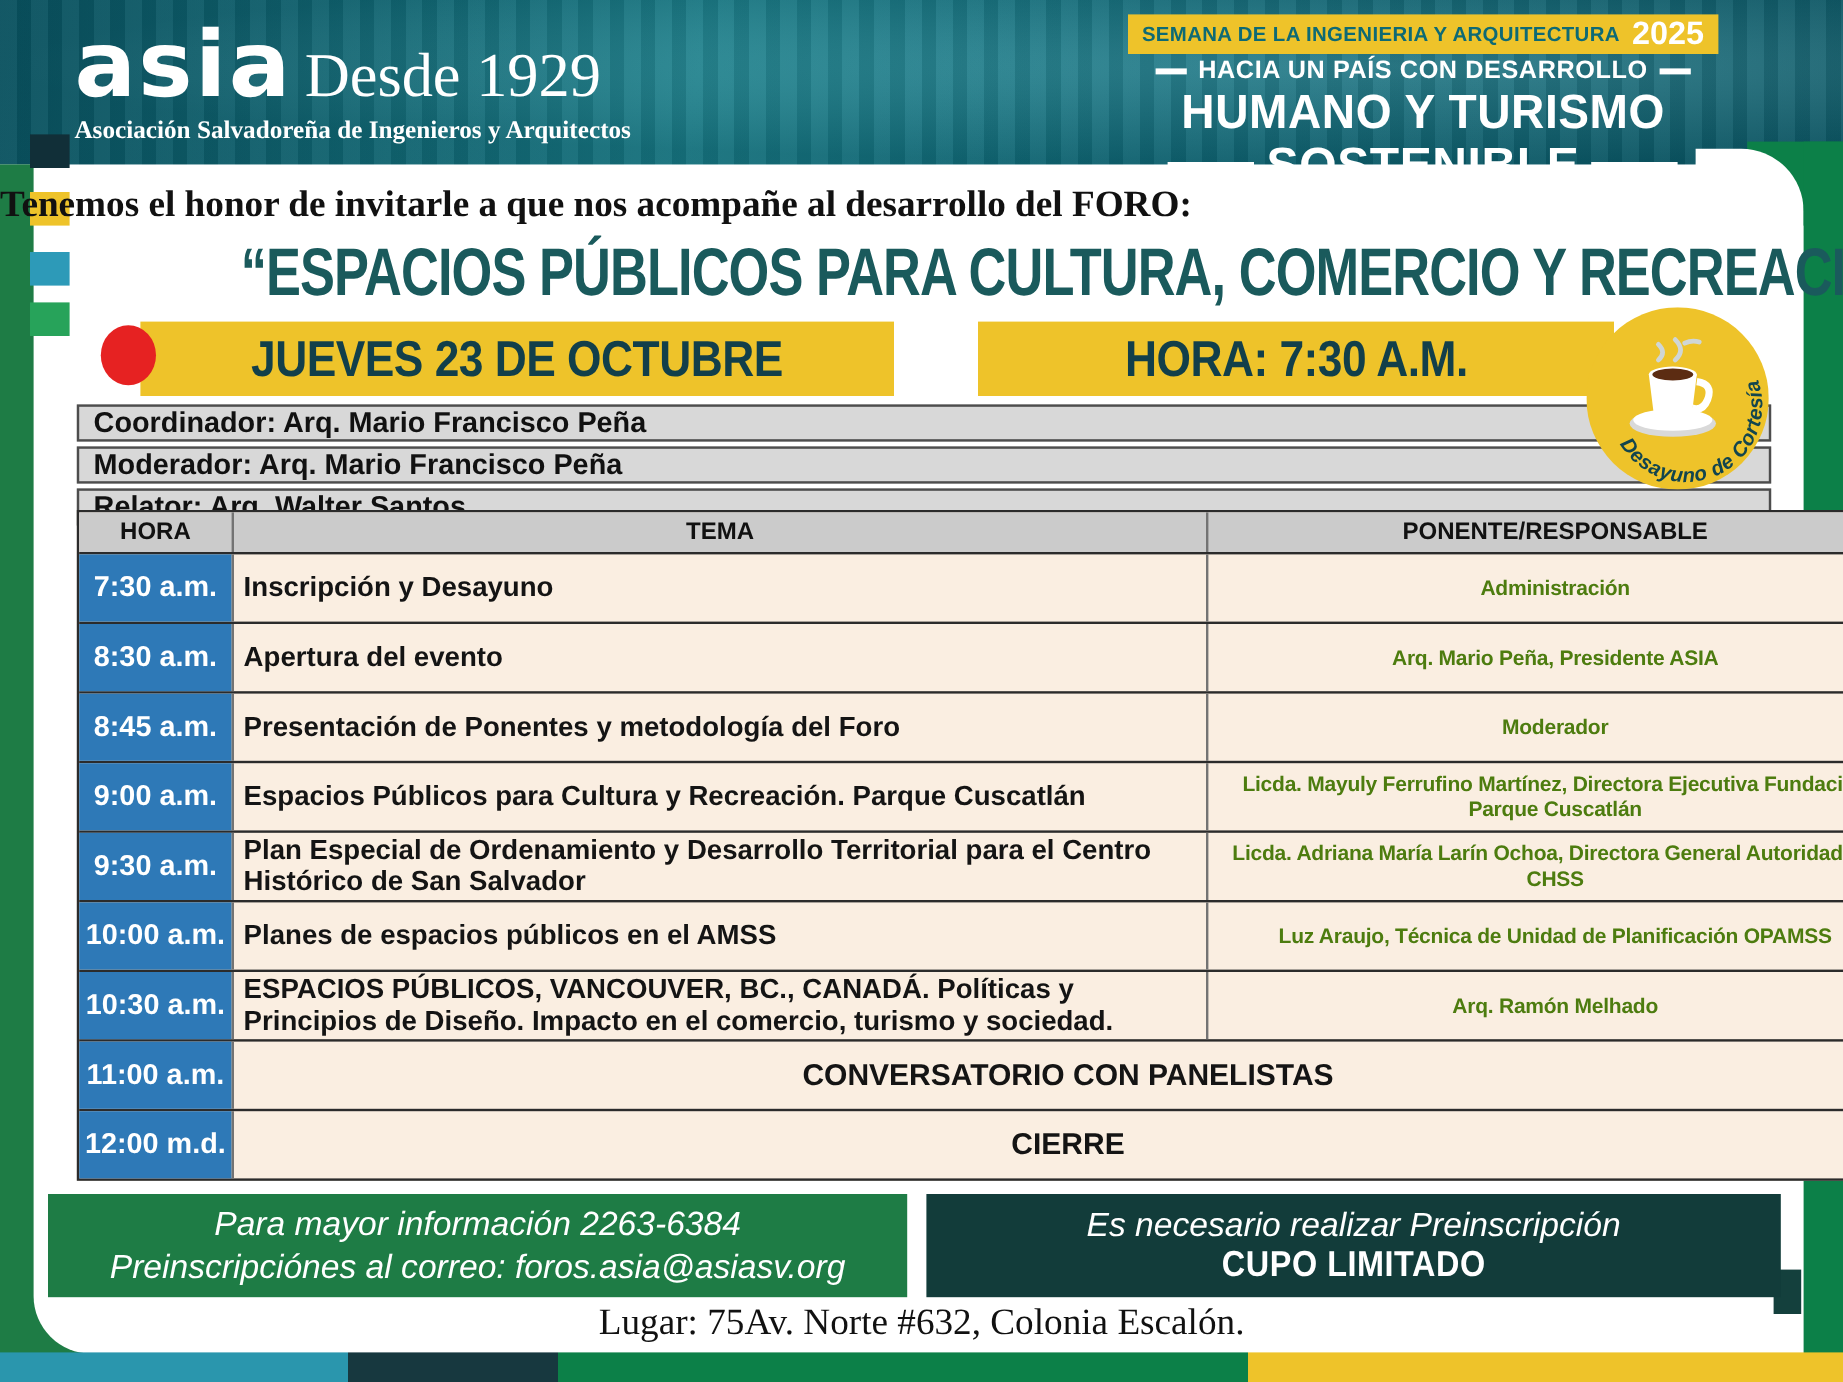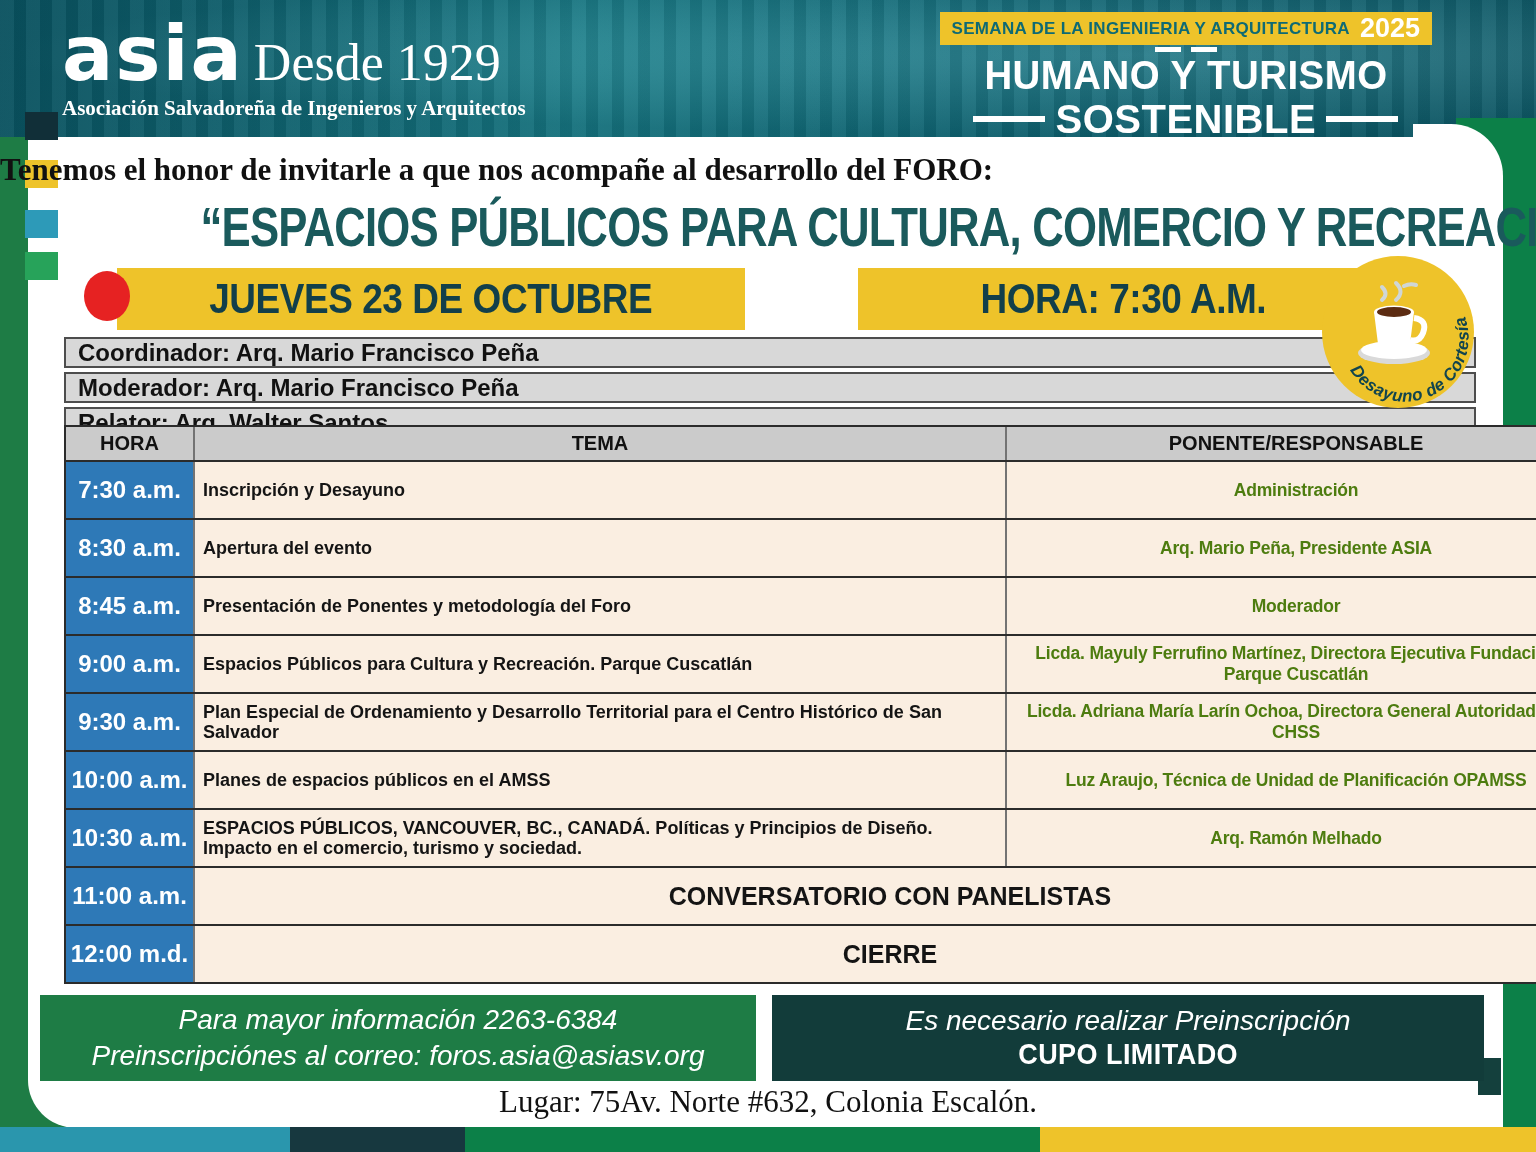--- a/index.html
+++ b/index.html
@@ -50,42 +50,42 @@
   .intro{left:0;top:152px;width:1536px;color:#111;
          font-family:"Liberation Serif",serif;font-weight:700;font-size:31px;}
   .title{left:0;top:194px;width:1536px;text-align:center;color:#1a5a5c;}
   .title span{display:inline-block;white-space:nowrap;font-size:56px;font-weight:800;
               letter-spacing:-1px;transform:scaleX(.78);transform-origin:center;}
   .dot-red{left:84px;top:271px;width:46px;height:50px;border-radius:50%;background:#e62222;z-index:5;}
   .banner{top:268px;height:62px;background:#eec32a;display:flex;align-items:center;justify-content:center;}
   .banner span{display:inline-block;white-space:nowrap;color:#123f4a;font-weight:800;
                font-size:42px;transform:scaleX(.88);letter-spacing:-0.5px;}
   .banner-date{left:117px;width:628px;}
-  .banner-time{left:858px;width:530px;}
+  .banner-time{left:815px;width:530px;}
   .badge{left:1322px;top:256px;width:152px;height:152px;z-index:6;}
 
   
   .staff{left:64px;width:1412px;height:31px;background:#d8d8d8;border:2px solid #4d4d4d;
          box-sizing:border-box;display:flex;align-items:center;padding-left:12px;
          font-weight:700;font-size:24px;color:#111;}
   .staff1{top:337px;} .staff2{top:372px;} .staff3{top:407px;}
 
   
   .table{left:64px;top:425px;width:1523px;border:2px solid #2b2b2b;box-sizing:border-box;background:#faeee1;}
   .trow{display:grid;grid-template-columns:127px 812px 1fr;border-top:2px solid #2b2b2b;}
   .trow:first-child{border-top:none;}
   .thead{height:33px;background:#cbcbcb;}
   .thead .cell{display:flex;align-items:center;justify-content:center;
                font-weight:700;font-size:20px;color:#111;}
   .trow .cell{border-left:2px solid #737373;box-sizing:border-box;}
   .trow .cell:first-child{border-left:none;}
   .body-row{height:56px;}
   .hora{background:#2e79b7;color:#fff;font-weight:700;font-size:24px;
         display:flex;align-items:center;justify-content:center;white-space:nowrap;}
-  .tema{display:flex;align-items:center;padding:2px 8px;font-weight:700;font-size:18px;
+  .tema{display:flex;align-items:center;padding:2px 8px;font-weight:700;font-size:23px;
         line-height:1.12;color:#141414;}
   .pon{display:flex;align-items:center;justify-content:center;text-align:center;
        padding:2px 6px;font-weight:700;font-size:17.5px;line-height:1.18;color:#4d7c0f;letter-spacing:-0.2px;}
   .merged{grid-template-columns:127px 1fr;}
   .merged .tema{justify-content:center;text-align:center;font-size:25px;}
 
   
   .foot-green{left:40px;top:995px;width:716px;height:86px;background:#1e7c45;
               display:flex;flex-direction:column;align-items:center;justify-content:center;color:#fff;}
   .foot-green div{font-style:italic;font-size:28px;line-height:1.3;}
@@ -116,20 +116,21 @@
     </div>
     <div class="orgname">Asociación Salvadoreña de Ingenieros y Arquitectos</div>
   </div>
   <div class="abs hdr-right">
     <div class="week-badge">
       <span class="wb-text">SEMANA DE LA INGENIERIA Y ARQUITECTURA</span>
       <span class="wb-year">2025</span>
     </div>
     <div class="tagrow">
       <span class="bar"></span>
+      <span class="tag-top-text">HACIA UN PAÍS CON DESARROLLO</span>
       <span class="bar"></span>
     </div>
     <div class="tag-main">HUMANO Y TURISMO</div>
     <div class="tagrow">
       <span class="bar long"></span>
       <span class="tag-bottom-text">SOSTENIBLE</span>
       <span class="bar long"></span>
     </div>
   </div>
 

